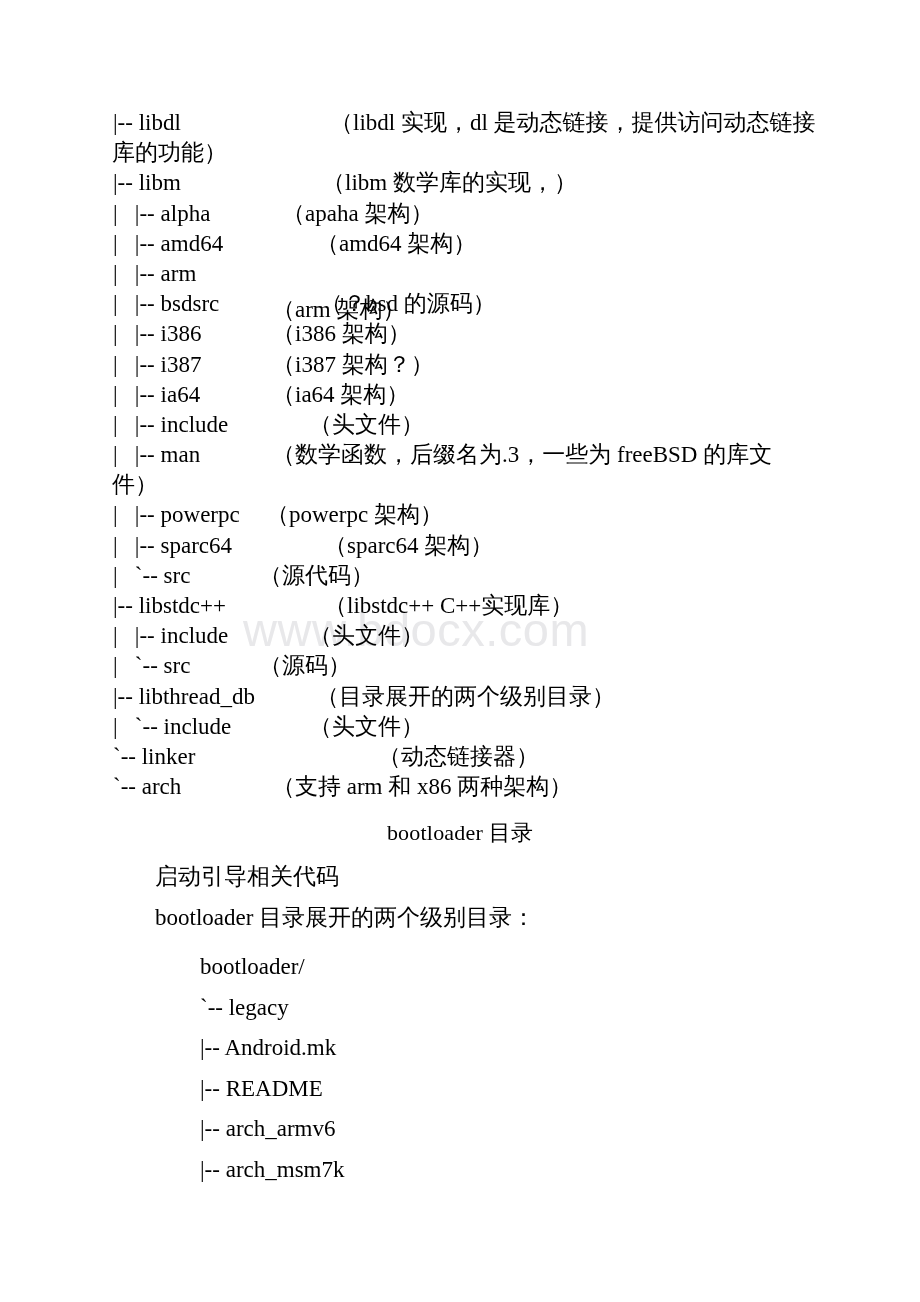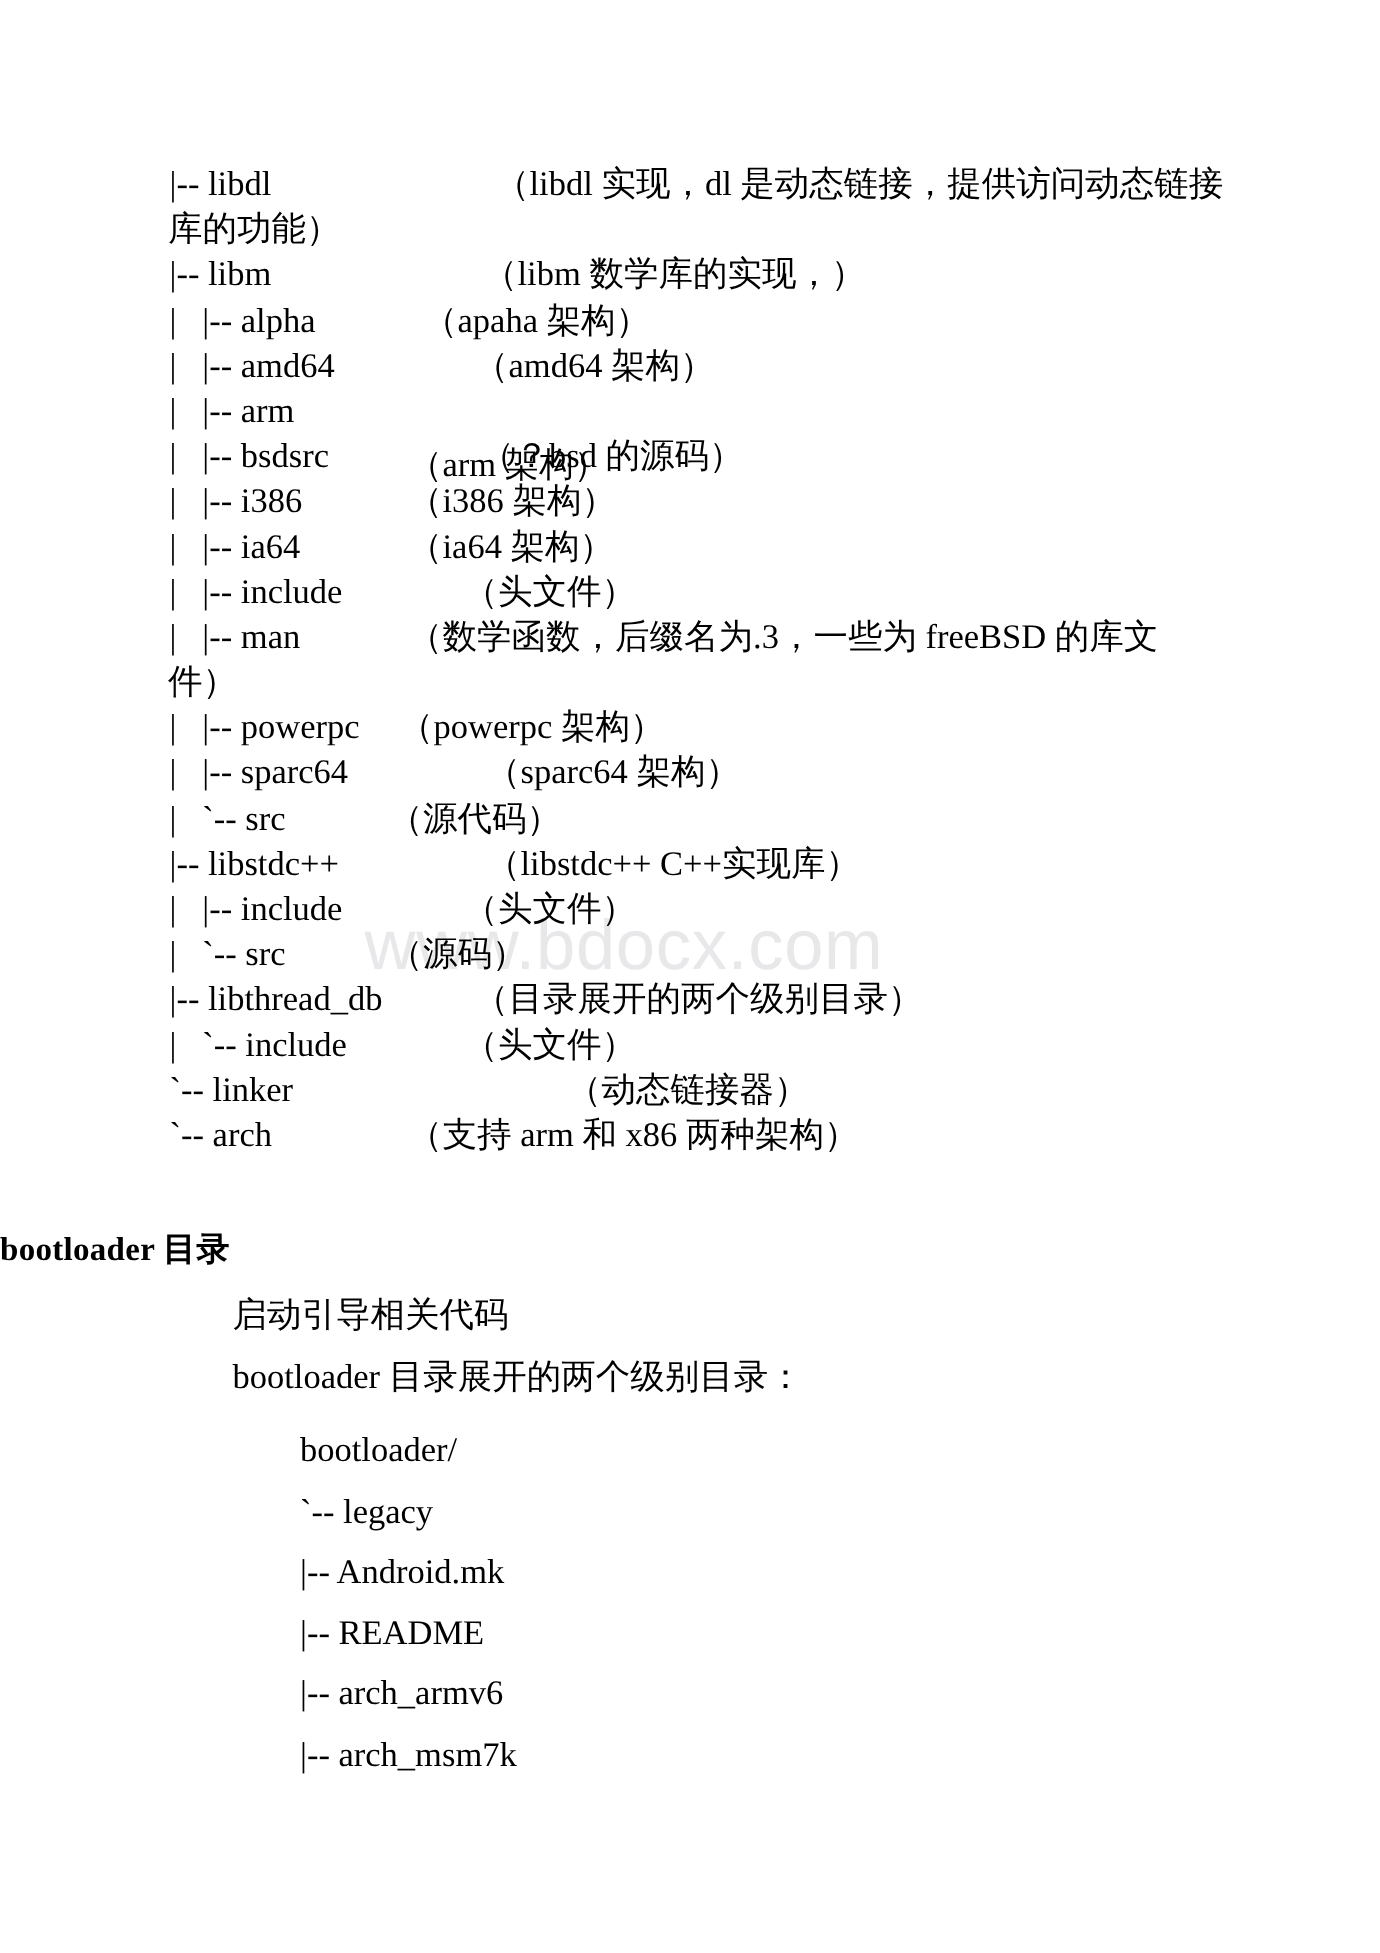--- a/index.html
+++ b/index.html
@@ -78,22 +78,23 @@
     white-space: pre;
     margin-left: -1px;
   }
 
   
   .section-heading {
     position: absolute;
     left: 0;
     top: 816px;
     width: 920px;
+    text-align: center;
     font-size: 22px;
-    font-weight: bold;
+    font-weight: normal;
     line-height: 34px;
     letter-spacing: 0.2px;
   }
 
   
   .para {
     position: absolute;
     font-size: 23px;
     line-height: 34px;
     white-space: pre;
@@ -126,20 +127,21 @@
 
     <div class="tree-block">
         <div class="tree-row"><span class="t-path">|-- libdl</span><span class="t-note" style="left: 217px;">（libdl 实现，dl 是动态链接，提供访问动态链接</span></div>
         <div class="tree-wrap">库的功能）</div>
         <div class="tree-row"><span class="t-path">|-- libm</span><span class="t-note" style="left: 209px;">（libm 数学库的实现，）</span></div>
         <div class="tree-row"><span class="t-path">|   |-- alpha</span><span class="t-note" style="left: 169px;">（apaha 架构）</span></div>
         <div class="tree-row"><span class="t-path">|   |-- amd64</span><span class="t-note" style="left: 203px;">（amd64 架构）</span></div>
         <div class="tree-row"><span class="t-path">|   |-- arm</span><span class="t-note" style="left: 159px; margin-top: 36px;">（arm 架构）</span></div>
         <div class="tree-row"><span class="t-path">|   |-- bsdsrc</span><span class="t-note" style="left: 207px;">（？bsd 的源码）</span></div>
         <div class="tree-row"><span class="t-path">|   |-- i386</span><span class="t-note" style="left: 159px;">（i386 架构）</span></div>
+        <div class="tree-row"><span class="t-path">|   |-- i387</span><span class="t-note" style="left: 159px;">（i387 架构？）</span></div>
         <div class="tree-row"><span class="t-path">|   |-- ia64</span><span class="t-note" style="left: 159px;">（ia64 架构）</span></div>
         <div class="tree-row"><span class="t-path">|   |-- include</span><span class="t-note" style="left: 196px;">（头文件）</span></div>
         <div class="tree-row"><span class="t-path">|   |-- man</span><span class="t-note" style="left: 159px;">（数学函数，后缀名为.3，一些为 freeBSD 的库文</span></div>
         <div class="tree-wrap">件）</div>
         <div class="tree-row"><span class="t-path">|   |-- powerpc</span><span class="t-note" style="left: 153px;">（powerpc 架构）</span></div>
         <div class="tree-row"><span class="t-path">|   |-- sparc64</span><span class="t-note" style="left: 211px;">（sparc64 架构）</span></div>
         <div class="tree-row"><span class="t-path">|   `-- src</span><span class="t-note" style="left: 146px; text-align: right;">（源代码）</span></div>
         <div class="tree-row"><span class="t-path">|-- libstdc++</span><span class="t-note" style="left: 211px;">（libstdc++ C++实现库）</span></div>
         <div class="tree-row"><span class="t-path">|   |-- include</span><span class="t-note" style="left: 196px;">（头文件）</span></div>
         <div class="tree-row"><span class="t-path">|   `-- src</span><span class="t-note" style="left: 146px;">（源码）</span></div>

